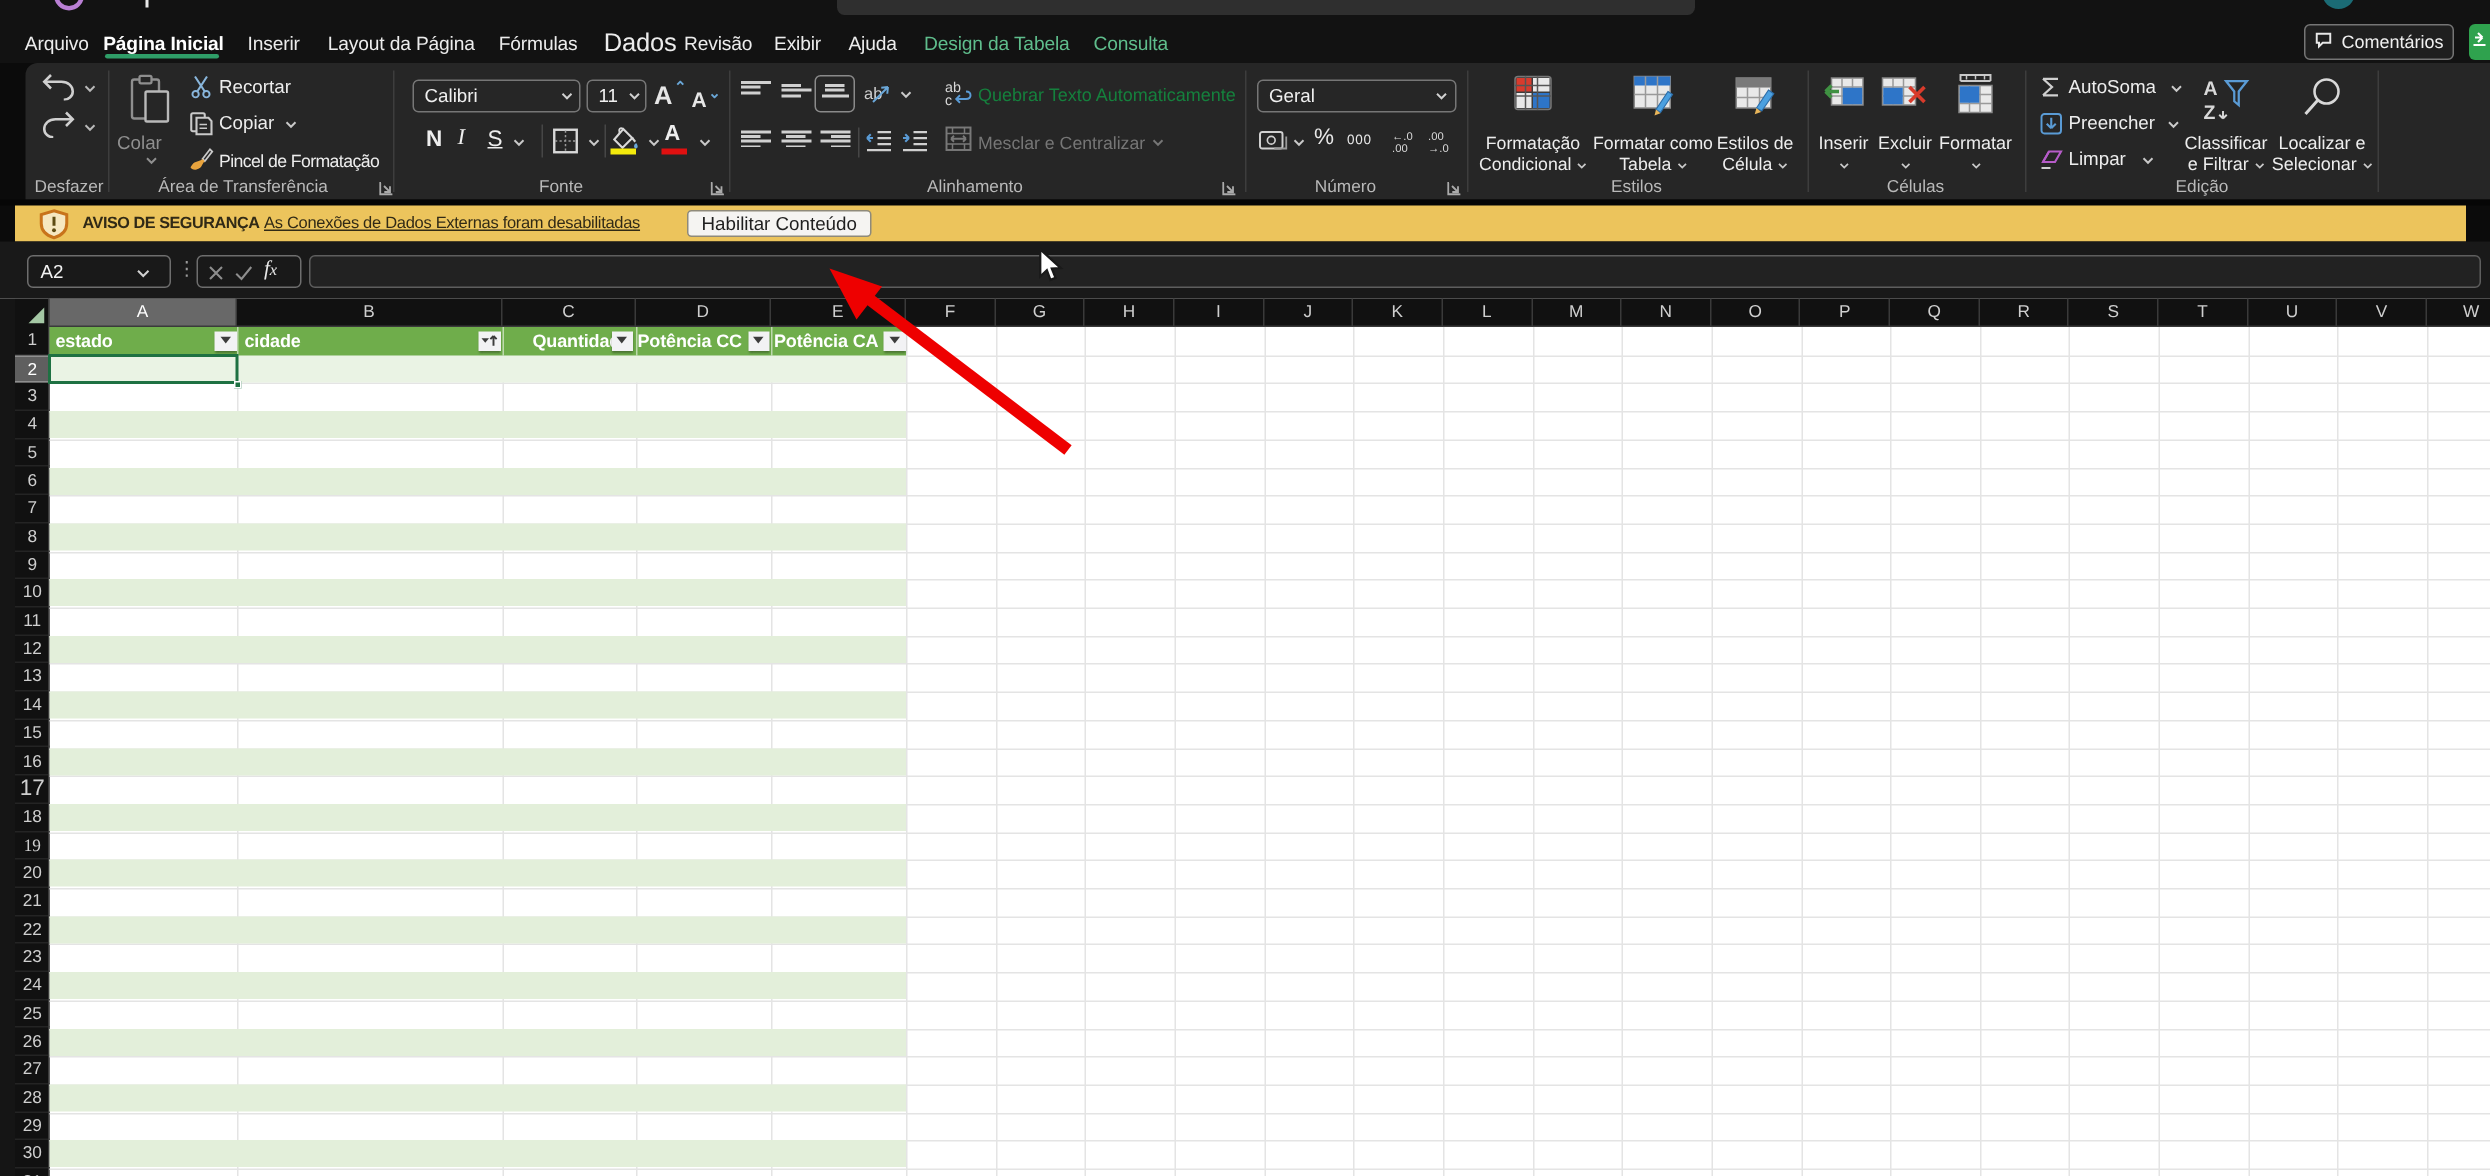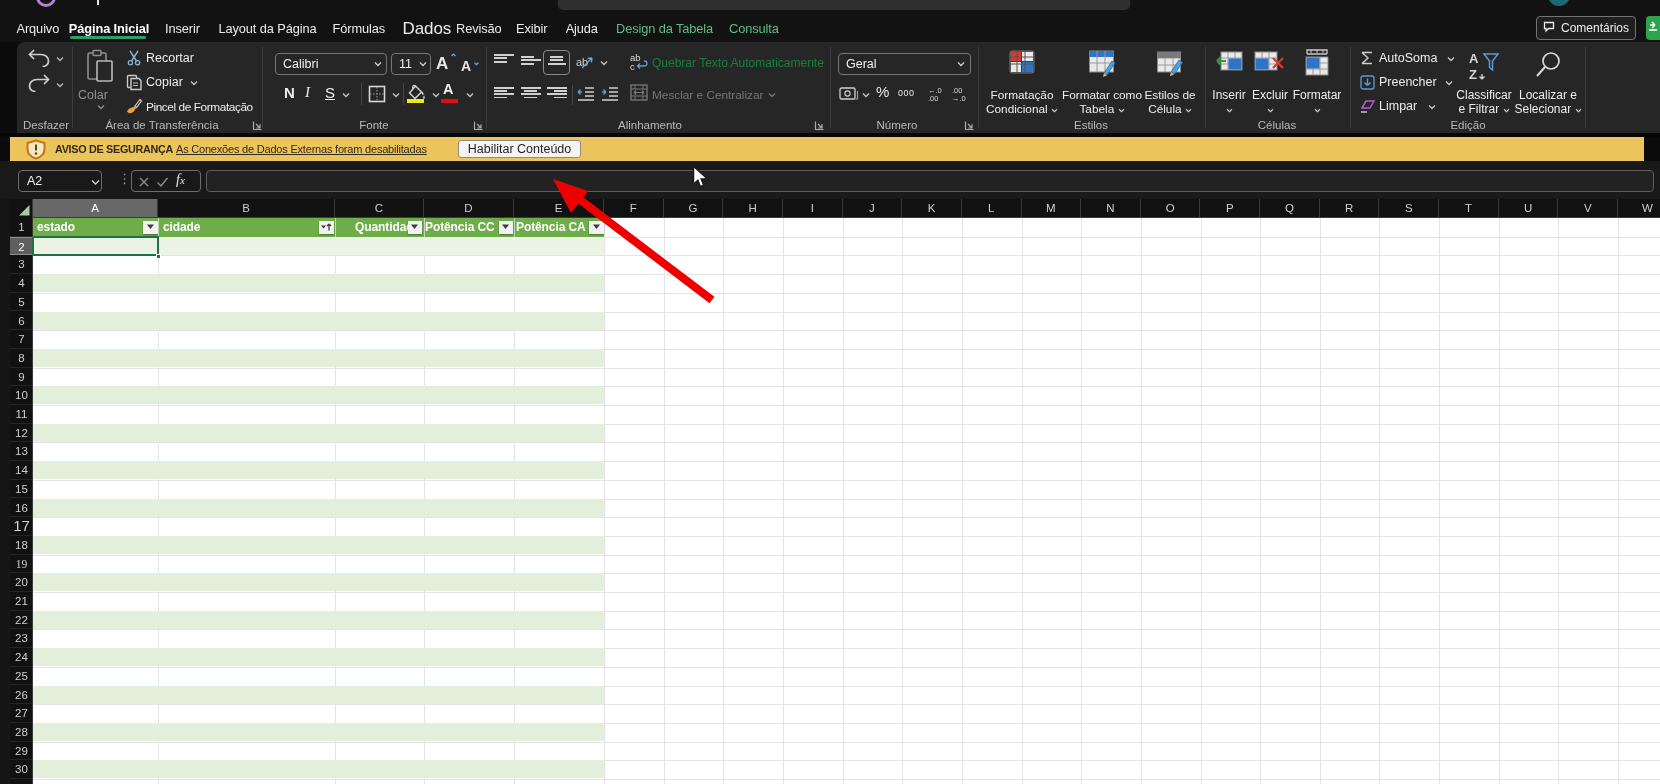--- a/index.html
+++ b/index.html
@@ -361,21 +361,21 @@
   <path d="M11 1.5 L19.5 4 v6 c0 5-3.5 8-8.5 9.5 C6 18 2.5 15 2.5 10 v-6 z" fill="#f6e7c0" stroke="#c8731b" stroke-width="2"></path>
   <path d="M11 5.5 v6" stroke="#5d4a12" stroke-width="2"></path>
   <circle cx="11" cy="14.5" r="1.3" fill="#5d4a12"></circle>
  </svg>
  <div class="ab" style="left:45px;top:5.5px;color:#312a16;font-size:10.8px;font-weight:bold;letter-spacing:-0.3px;">AVISO DE SEGURANÇA</div>
  <div class="ab" style="left:166px;top:5.5px;color:#312a16;font-size:11px;letter-spacing:-0.2px;text-decoration:underline;">As Conexões de Dados Externas foram desabilitadas</div>
  <div class="ab" style="left:448px;top:3px;width:123px;height:18px;background:#f5f4f2;border:1px solid #8f8a7a;border-radius:3px;color:#1f1f1f;font-size:12.5px;text-align:center;line-height:16px;">Habilitar Conteúdo</div>
 </div>
 
 <div class="ab" style="left:0;top:161px;width:1660px;height:38px;background:#191919;">
- <div class="ab" style="left:18px;top:9px;width:84px;height:22px;border:1px solid #6e6e6e;border-radius:4px;">
+ <div class="ab" style="left:18px;top:9px;width:96px;height:22px;border:1px solid #6e6e6e;border-radius:4px;">
    <div class="ab" style="left:8px;top:3px;color:#f2f2f2;font-size:12.5px;">A2</div>
    <svg class="ab" style="left:72px;top:8px;" width="9" height="7" viewBox="0 0 9 7">
           <path d="M1 1.5 L4.5 5 L8 1.5" stroke="#d0d0d0" stroke-width="1.4" fill="none"></path>
         </svg>
  </div>
  <div class="ab" style="left:118px;top:10px;color:#9a9a9a;font-size:13px;letter-spacing:0;">⋮</div>
  <div class="ab" style="left:131px;top:9px;width:70px;height:22px;border:1px solid #6e6e6e;border-radius:4px;">
    <svg class="ab" style="left:6px;top:5px;" width="12" height="12" viewBox="0 0 12 12">
           <path d="M2 2 L10 10 M10 2 L2 10" stroke="#8e8e8e" stroke-width="1.4"></path>
         </svg>

